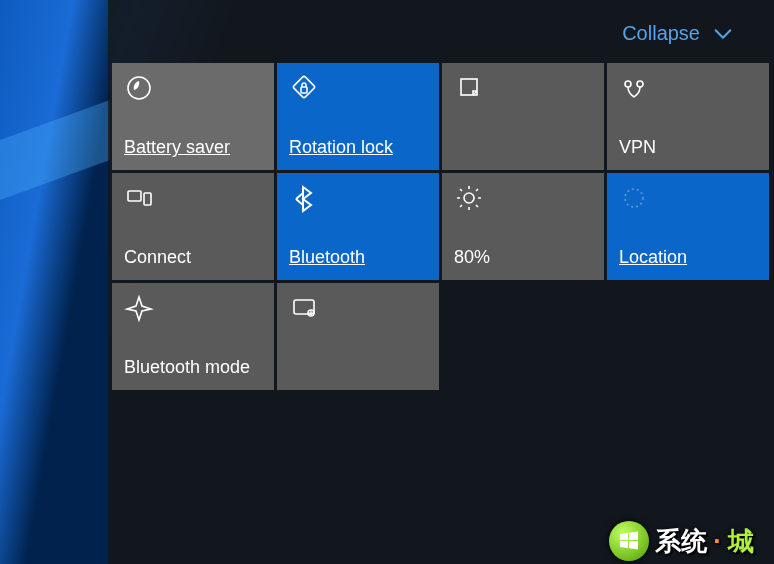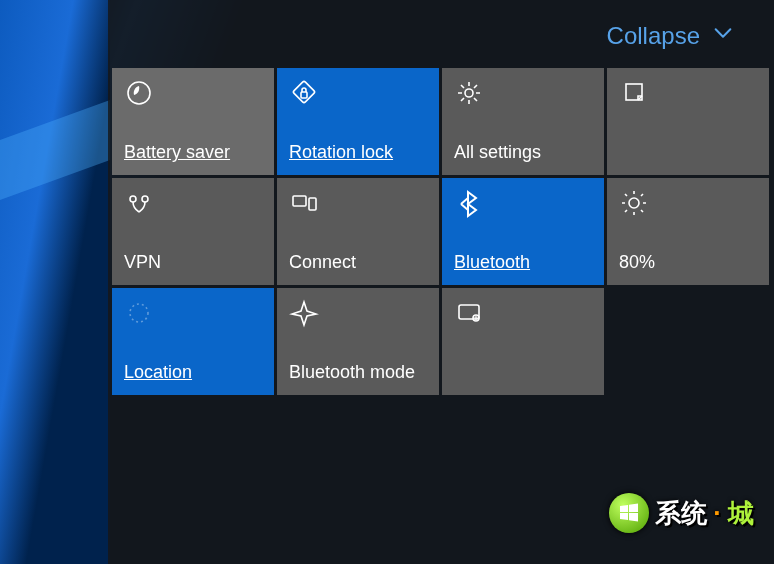--- a/index.html
+++ b/index.html
@@ -21,21 +21,21 @@
   .panel {
     position:absolute; left:108px; top:0; right:0; bottom:0;
     background:#161616cc;
     padding:22px 20px 20px 4px;
   }
   .header {
     display:flex; justify-content:flex-end; align-items:center;
     padding-right:20px; padding-bottom:18px;
   }
   .collapse {
-    color:#57a2e8; font-size:24px; display:flex; gap:12px;
+    color:#57a2e8; font-size:20px; display:flex; align-items:center; gap:12px;
     cursor:pointer; user-select:none;
   }
   .chev { width:22px; height:22px; }
   .grid {
     display:grid;
     grid-template-columns: repeat(4, 162px);
     grid-auto-rows: 107px;
     gap:3px;
   }
   .tile {
@@ -49,21 +49,21 @@
   }
   .tile.off { background:#5a5a5a; }
   .tile.on  { background:#0a66c9;text-decoration:underline; }
   .tile .icon { width:30px; height:30px; display:flex; align-items:center; justify-content:flex-start; }
   .tile .icon svg { width:30px; height:30px; stroke:#fff; fill:none; stroke-width:1.6; }
   .tile .label { padding-bottom:2px; word-break:break-word; }
   .tile.on { box-shadow: inset 0 0 0 1px #0a66c9; }
   .tile:nth-child(1){background:#6b6b6b;text-decoration:underline;}
   
   .watermark {
-    position:absolute; right:20px; bottom:31px;
+    position:absolute; right:20px; bottom:3px;
     display:flex; align-items:center; gap:6px;
     font-weight:bold; font-size:26px;
     font-family:"SimHei","Microsoft YaHei",sans-serif;
     text-shadow:0 0 4px #000, 2px 2px 0 #000;
     z-index:5;
   }
   .wm-badge {
     width:40px; height:40px; border-radius:50%;
     background:radial-gradient(circle at 35% 30%, #bfff5e, #4fa000);
     display:flex; align-items:center; justify-content:center;
@@ -100,28 +100,20 @@
         </div>
         <div class="label">Battery saver</div>
       </div>
       <div class="tile on">
         <div class="icon">
           <svg viewBox="0 0 30 30">
             <use href="#rotation-lock-icon"></use>
           </svg>
         </div>
         <div class="label">Rotation lock</div>
-      </div>
-      <div class="tile off">
-        <div class="icon">
-          <svg viewBox="0 0 30 30">
-            <use href="#gear-icon"></use>
-          </svg>
-        </div>
-        <div class="label">All settings</div>
       </div>
       <div class="tile off">
         <div class="icon">
           <svg viewBox="0 0 30 30">
             <use href="#note-icon"></use>
           </svg>
         </div>
       </div>
       <div class="tile off">
         <div class="icon">

